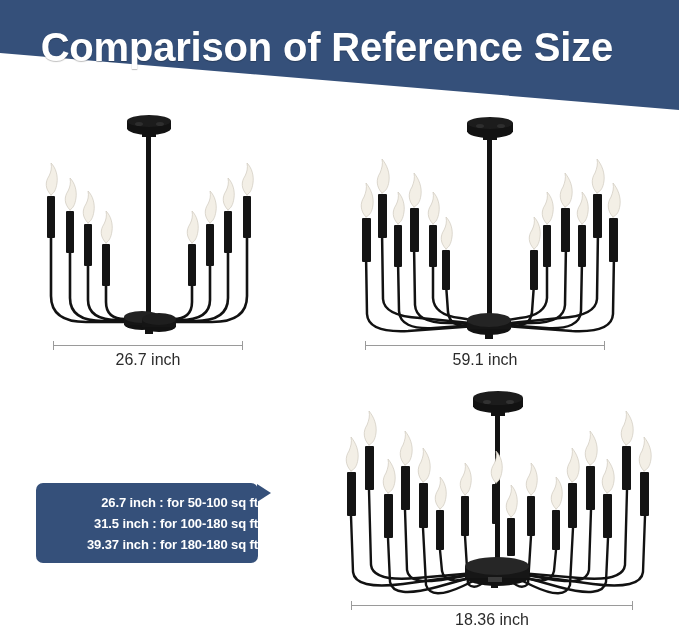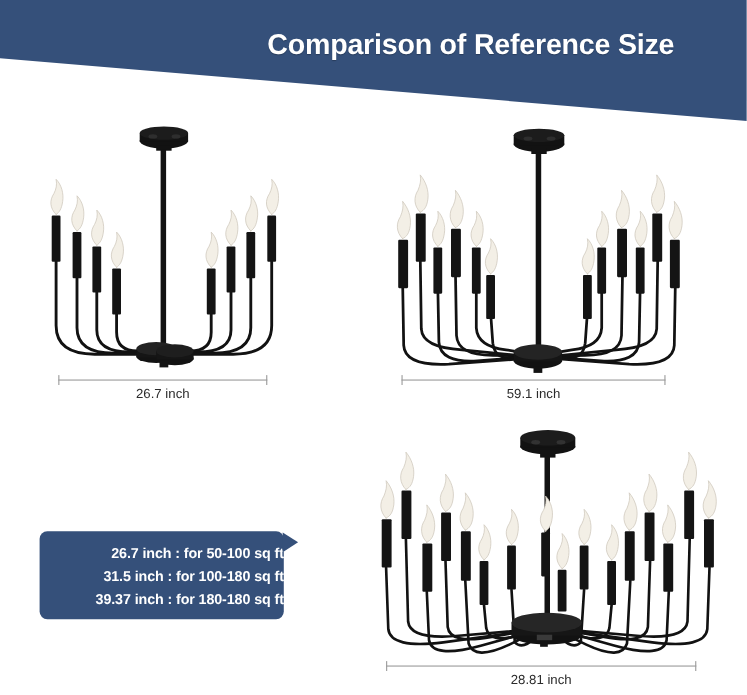--- a/index.html
+++ b/index.html
@@ -29,21 +29,21 @@
     clip-path: polygon(0 0, 679px 0, 679px 110px, 0 53px);
   }
   .banner-title {
     position: absolute;
     left: 0; top: 0;
     width: 631px;
     text-align: right;
     padding-right: 18px;
     box-sizing: border-box;
     color: #ffffff;
-    font-size: 26px;
+    font-size: 40px;
     font-weight: bold;
     letter-spacing: -0.2px;
     line-height: 1;
     top: 27px;
     text-shadow: 0 1px 1px rgba(0,0,0,0.25);
   }
 
   
   .fig {
     position: absolute;
@@ -70,21 +70,21 @@
     background: #9a9a9a;
   }
   .dim-tick.left  { left: 0; }
   .dim-tick.right { right: 0; }
   .dim-label {
     position: absolute;
     top: 6px;
     left: 0;
     width: 100%;
     text-align: center;
-    font-size: 12px;
+    font-size: 16px;
     color: #2b2b2b;
     font-family: "Liberation Sans", sans-serif;
   }
 
   
   .callout {
     position: absolute;
     left: 36px;
     top: 483px;
     width: 222px;
@@ -415,16 +415,16 @@
           </g>
         </g>
       </g>
     </svg>
   </div>
 
   <div class="dim" style="left:351px; top:605px; width:282px;">
     <div class="dim-line"></div>
     <div class="dim-tick left"></div>
     <div class="dim-tick right"></div>
-    <div class="dim-label">28.81 inch</div>
+    <div class="dim-label">18.36 inch</div>
   </div>
 
 </div>
 
 </body></html>

